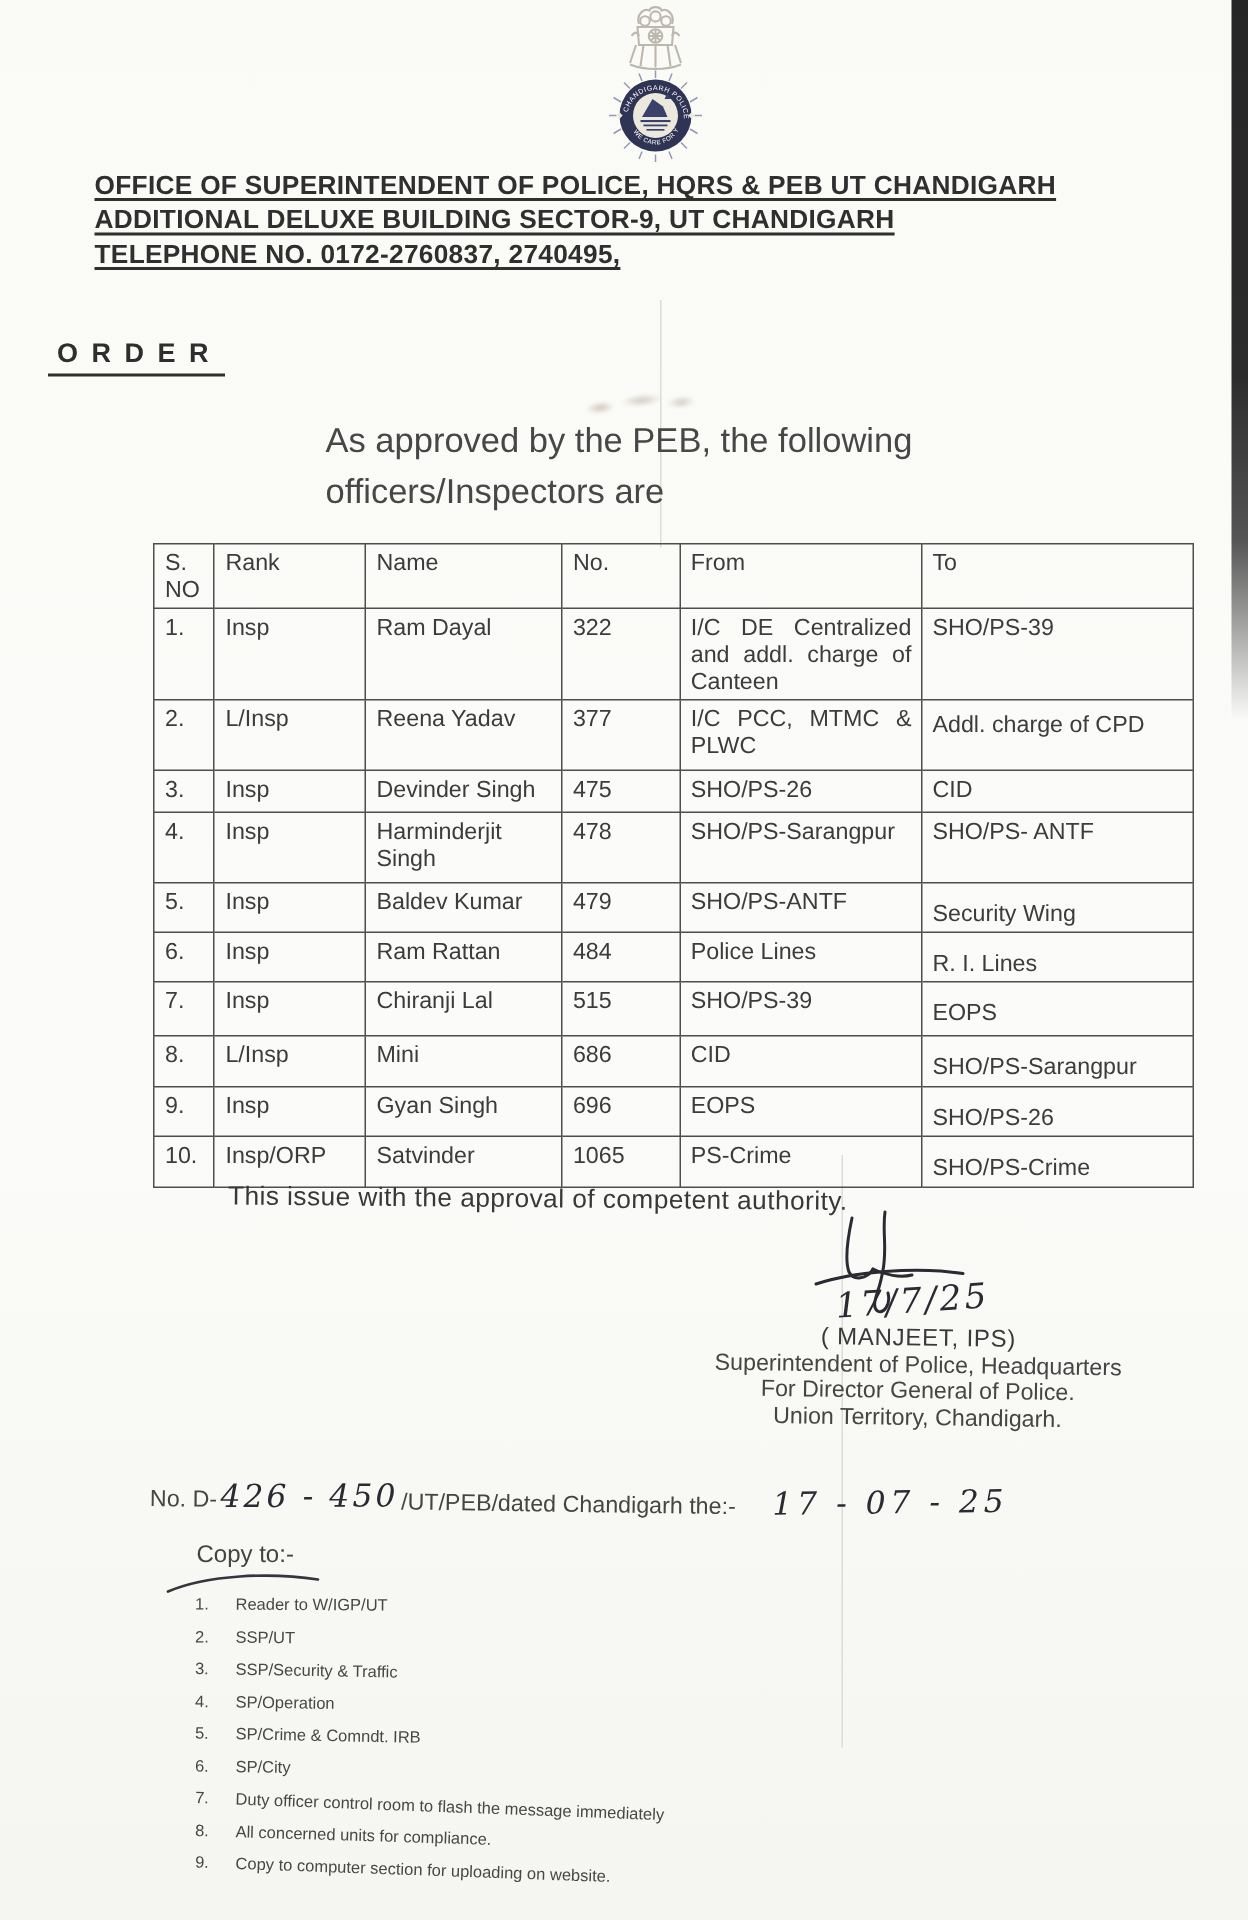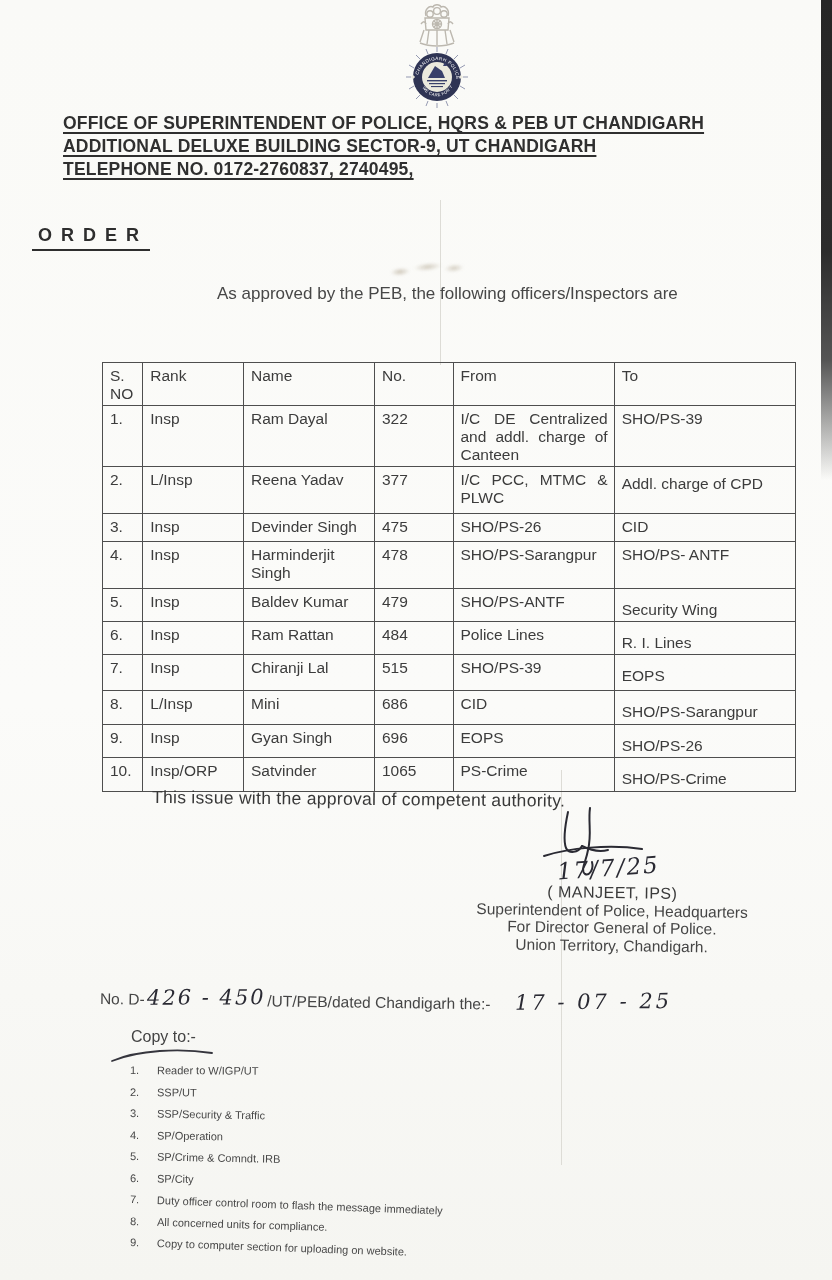--- a/index.html
+++ b/index.html
@@ -34,21 +34,21 @@
 
   
   .bleed{position:absolute;left:388px;top:257px;width:78px;height:24px;
     background:
       radial-gradient(ellipse 14px 6px at 12px 12px,#cfc8ba 0%,rgba(207,200,186,0) 70%),
       radial-gradient(ellipse 20px 6px at 40px 10px,#d2ccbf 0%,rgba(210,204,191,0) 70%),
       radial-gradient(ellipse 14px 6px at 66px 14px,#d5cfc3 0%,rgba(213,207,195,0) 70%);
     filter:blur(1px);transform:rotate(-6deg);}
 
   
-  .intro{position:absolute;left:110px;top:277px;width:690px;font-size:17px;line-height:33.5px;color:#474747;}
+  .intro{position:absolute;left:110px;top:277px;width:690px;font-size:23px;line-height:33.5px;color:#474747;}
   .intro .l1{padding-left:107px;}
 
   
   table.transfer{position:absolute;left:102px;top:362px;width:694px;border-collapse:collapse;
     table-layout:fixed;font-size:15.5px;color:#3c3c3c;}
   table.transfer th,table.transfer td{border:1px solid #4e4e4e;vertical-align:top;
     text-align:left;padding:4px 6px 2px 7px;font-weight:normal;overflow:hidden;}
   table.transfer thead tr{height:42px;}
   table.transfer tbody tr:nth-child(1){height:60px;}
   table.transfer tbody tr:nth-child(2){height:47px;}

